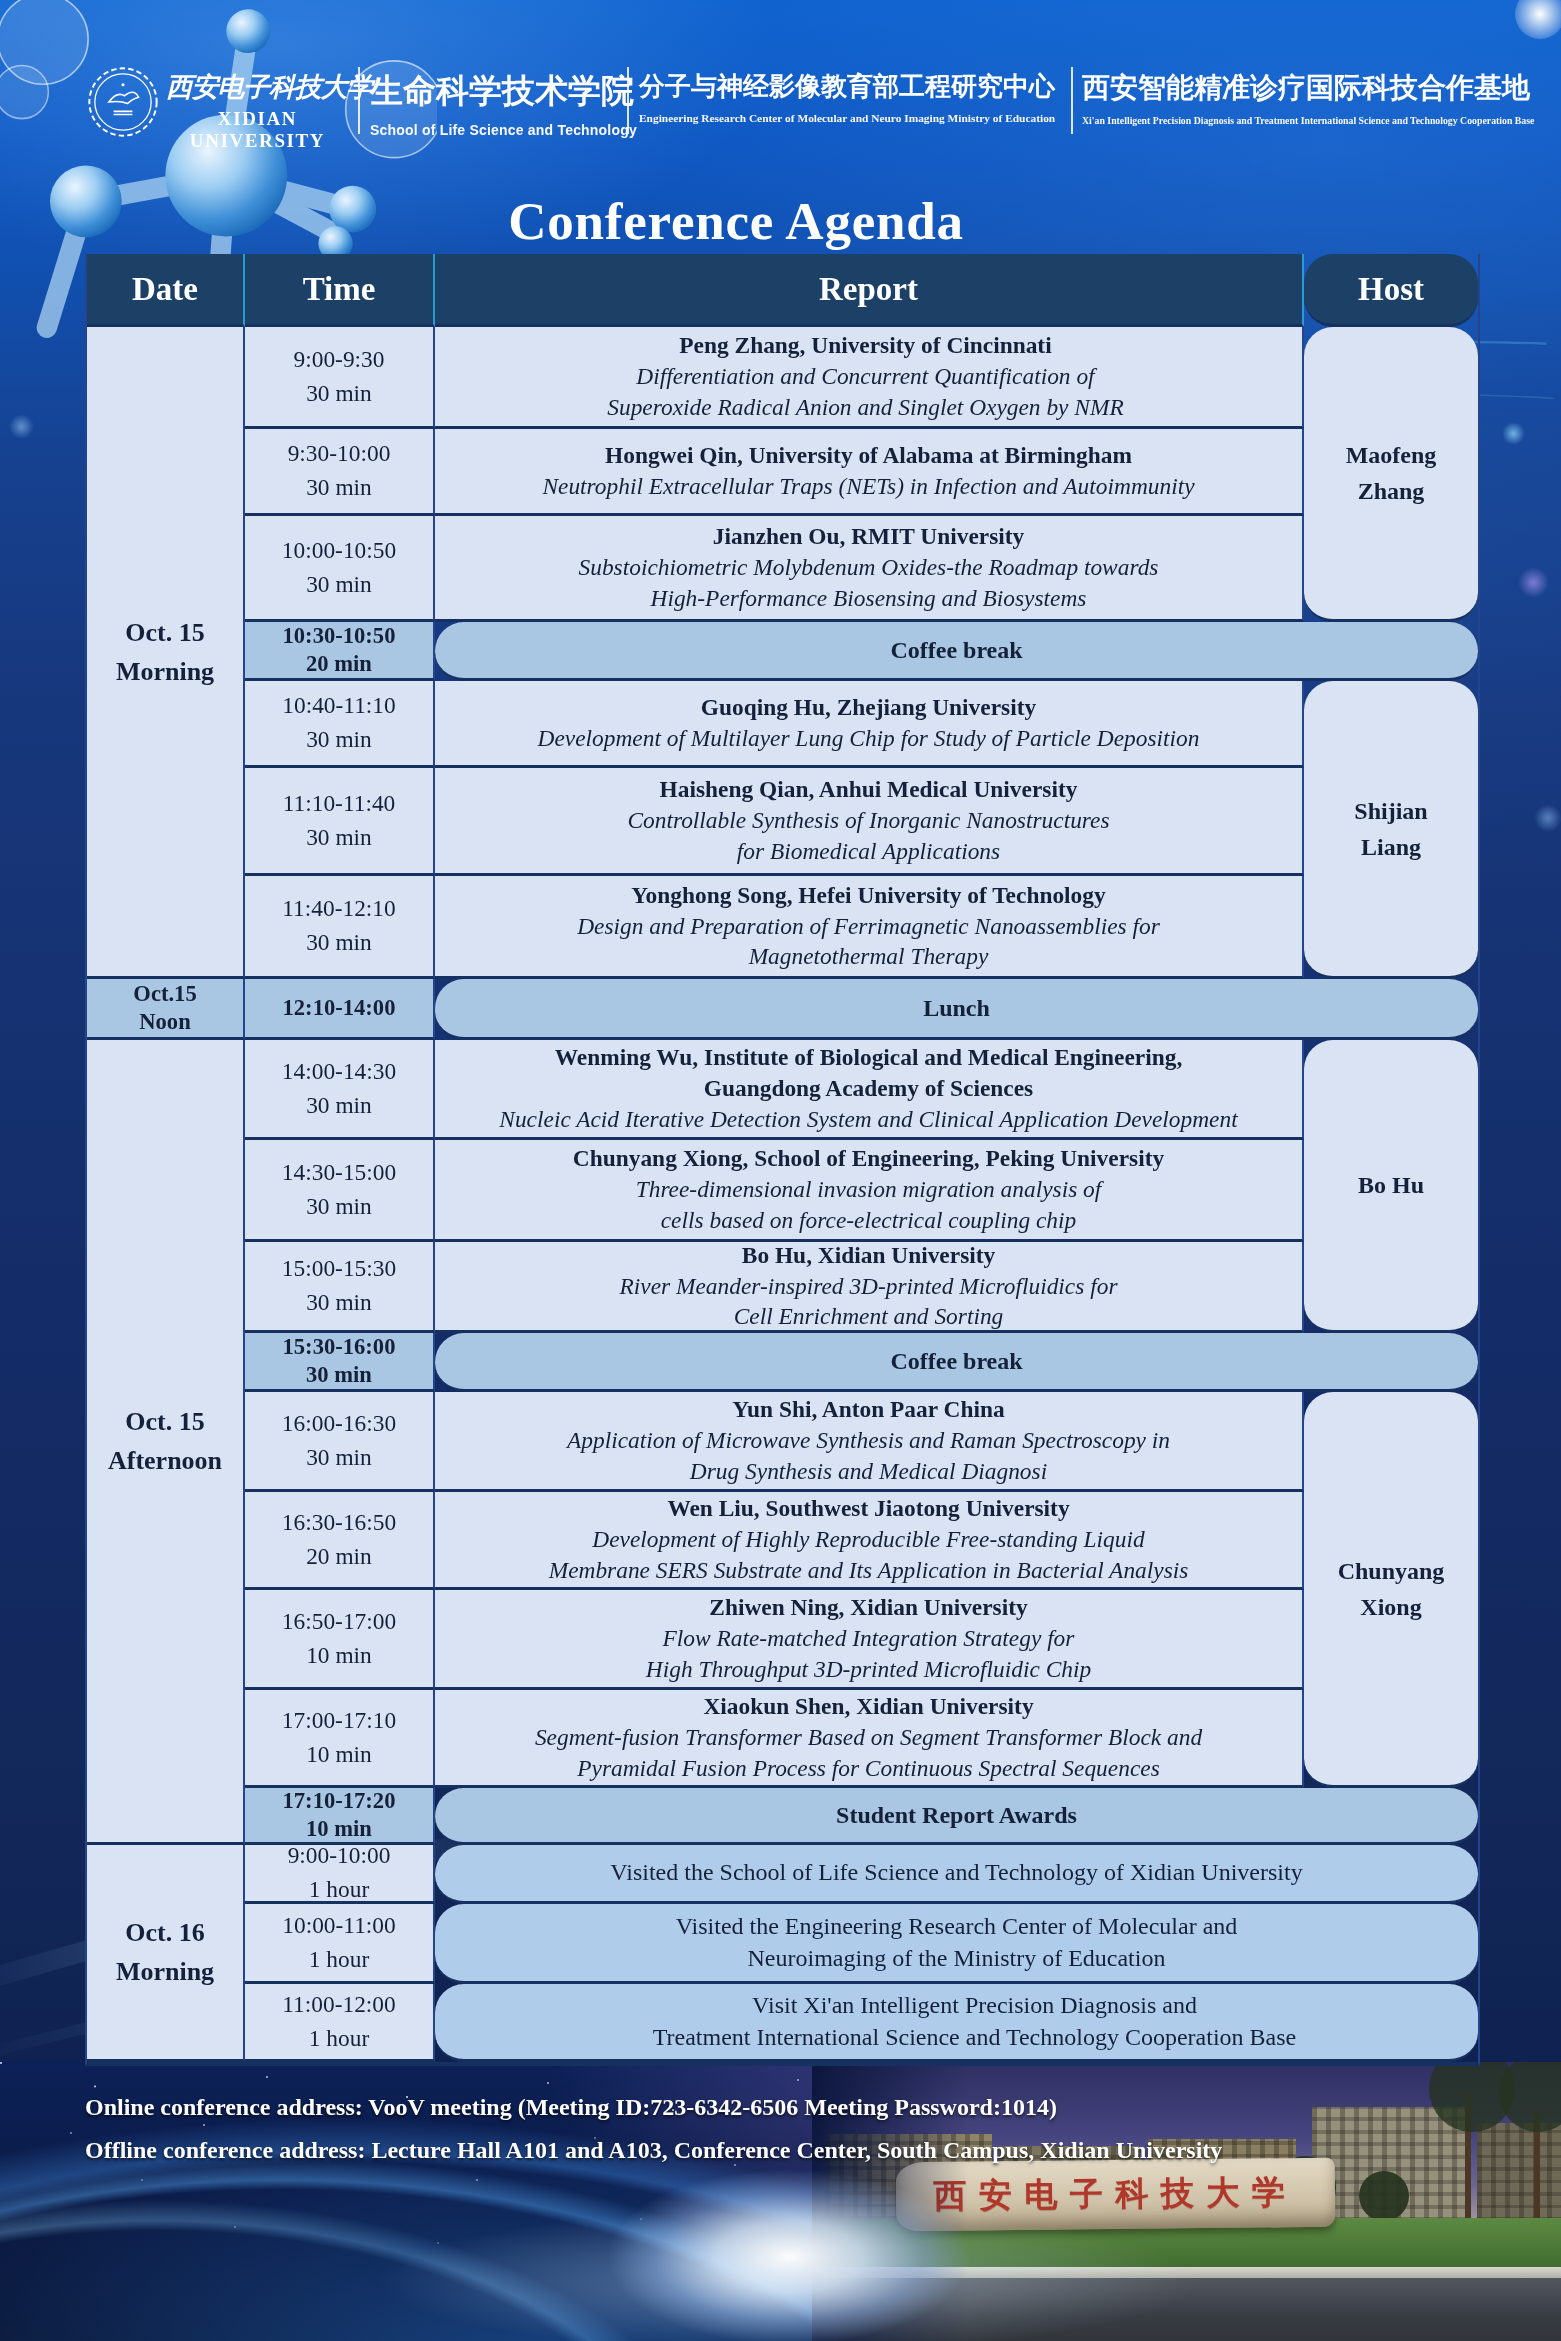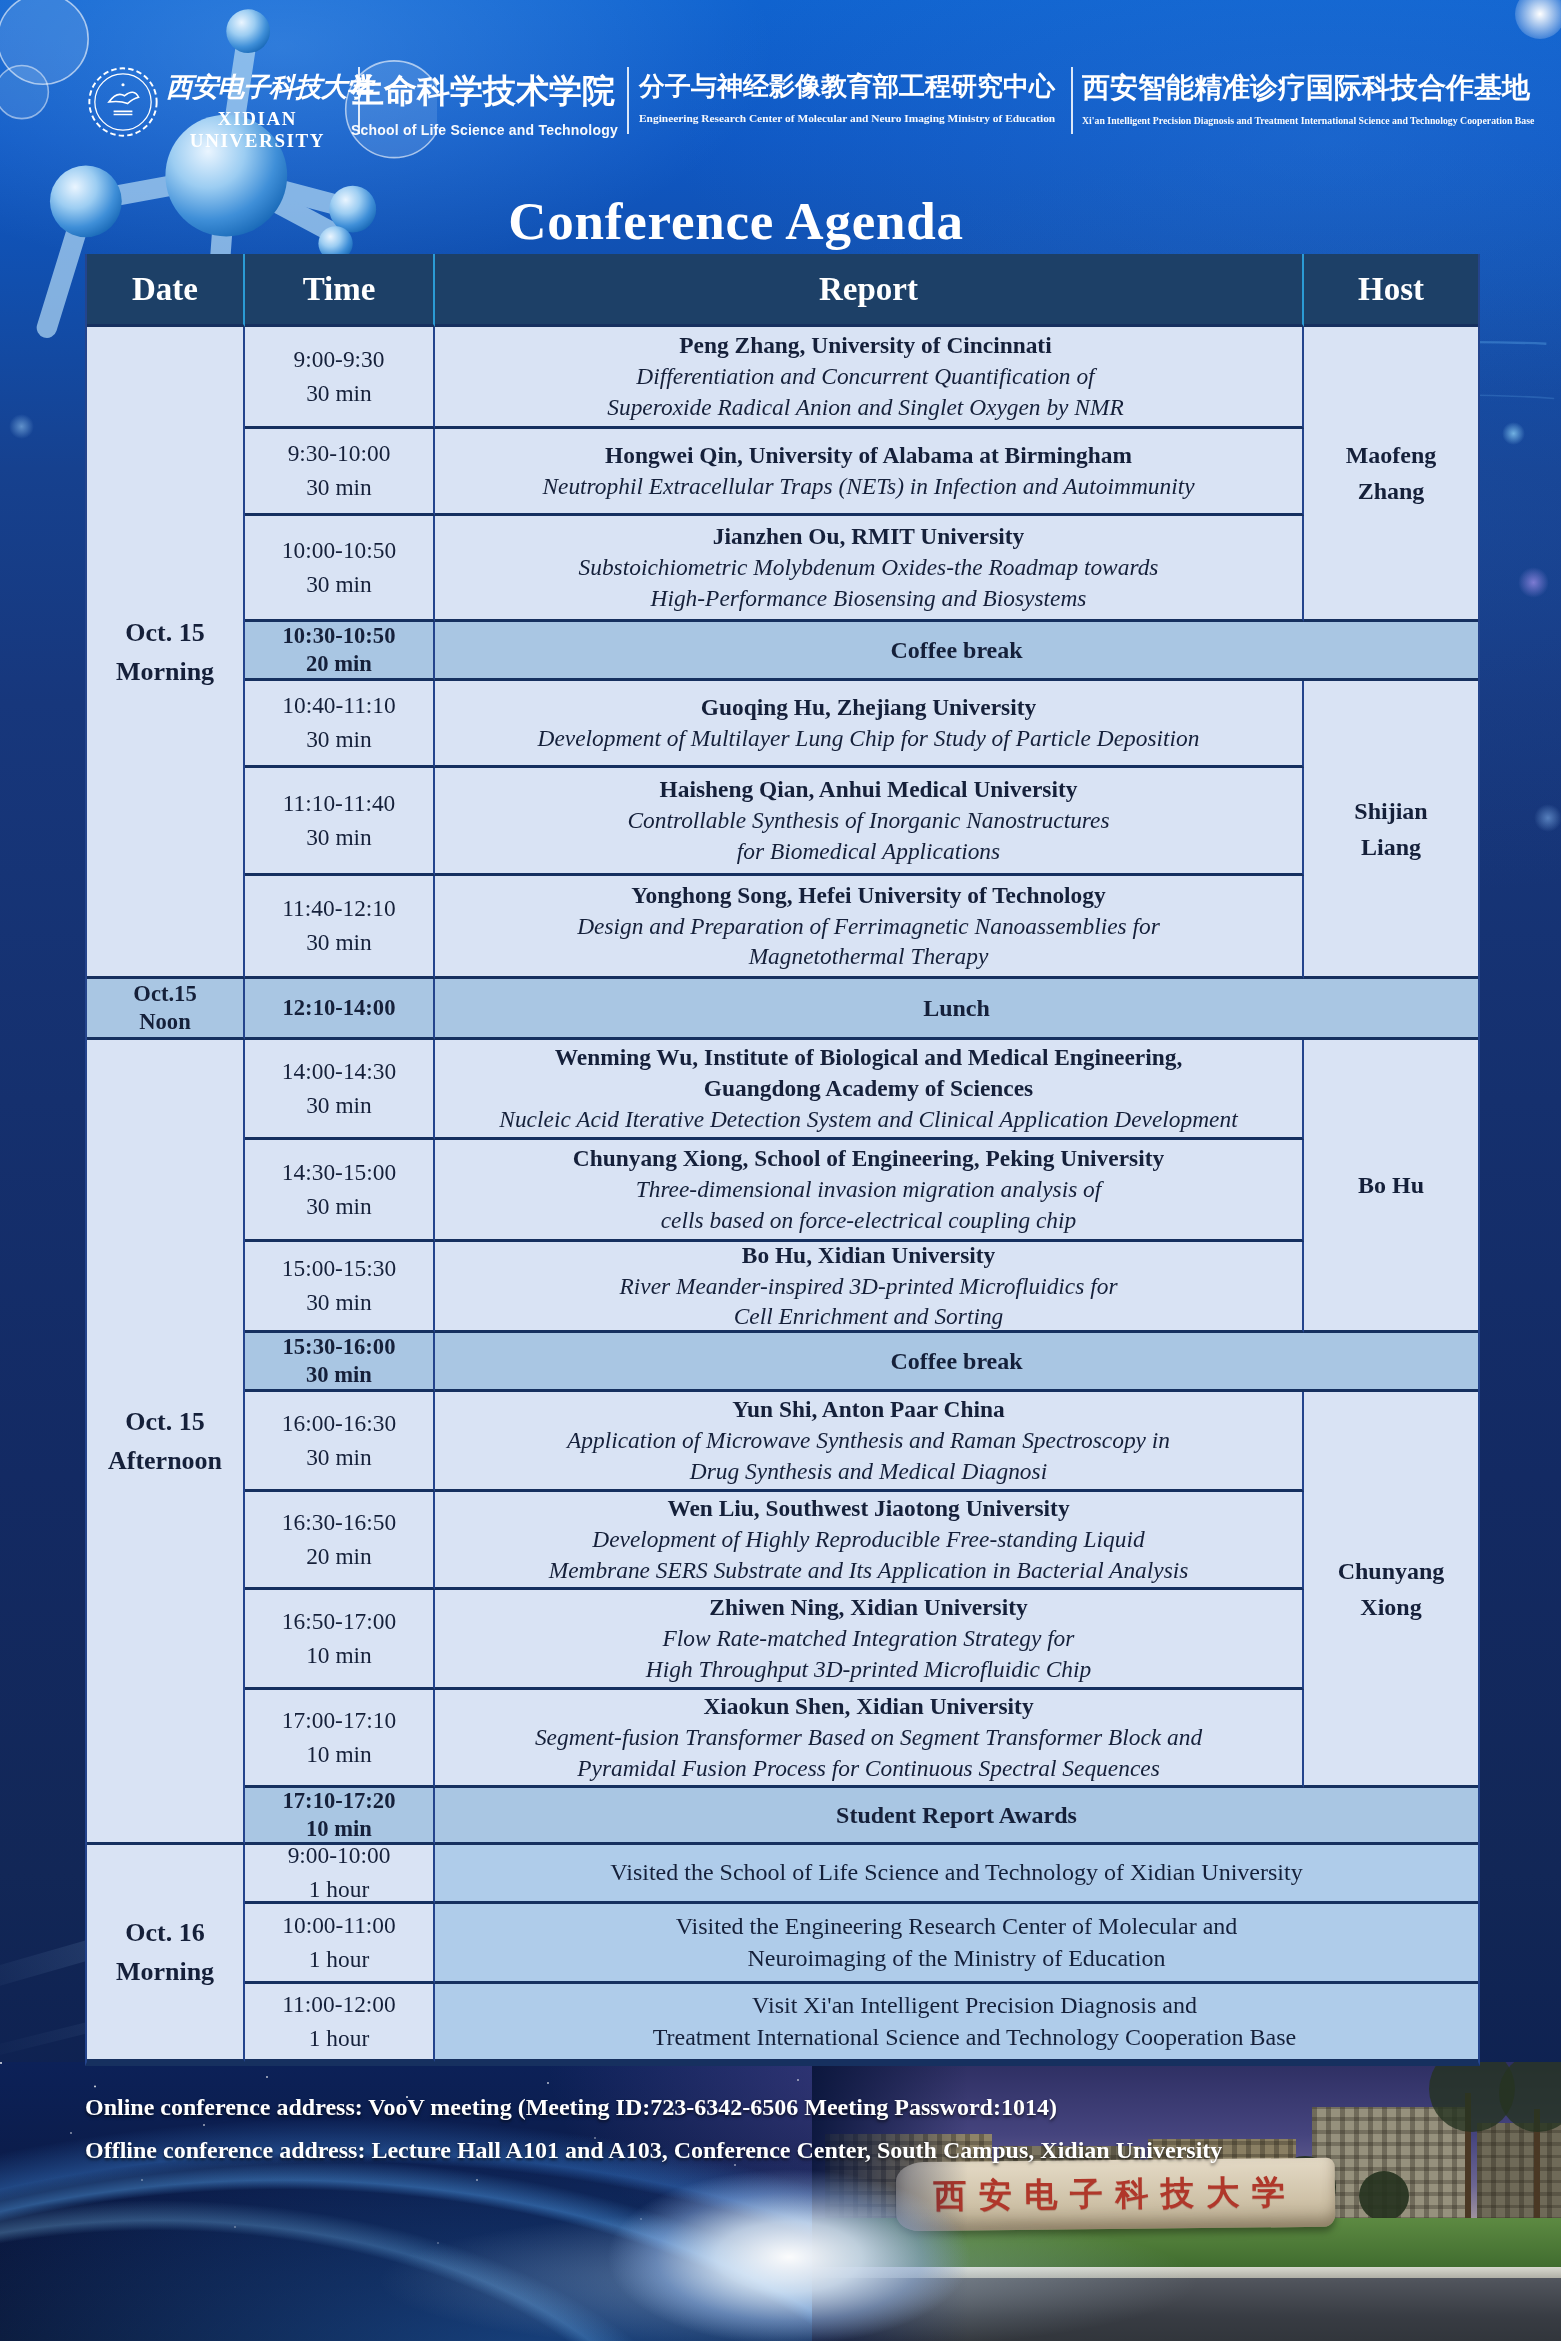--- a/index.html
+++ b/index.html
@@ -32,21 +32,21 @@
   .unit4 .zh{font-size:28px;}
   .unit4 .en{font-size:9.8px;font-weight:bold;}
   
   .pageTitle{position:absolute;left:0;top:155px;width:1472px;text-align:center;color:#fff;font-size:53px;font-weight:bold;letter-spacing:0.8px;}
   
   .agenda{position:absolute;left:85px;top:254px;width:1391px;display:grid;
     grid-template-columns:158px 190px 869px 174px;
     grid-template-rows:73px 102px 87px 106px 59px 87px 108px 103px 61px 100px 102px 91px 59px 100px 98px 100px 98px 57px 59px 80px 78px;
     border-left:2.3px solid #24448c;border-right:2.3px solid #24448c;border-bottom:4.7px solid #16305f;z-index:5;}
   .c{border-right:2.3px solid #24448c;border-bottom:3.9px solid #16305f;display:flex;flex-direction:column;align-items:center;justify-content:center;text-align:center;color:#15203a;background:#d9e3f4;overflow:hidden;}
-  .c.lastcol{border-right:none;}
+  .c.lastcol{border-right:none;border-radius:29px;}
   .c.h{background:#1d4067;color:#fff;font-weight:bold;font-size:33px;border-right:2.3px solid #2b9bd5;border-bottom:3.9px solid #16305f;}
   .c.h.lastcol{border-right:none;}
   .t{font-size:23.4px;line-height:1.45;white-space:pre-line;}
   .t.band,.c.band{background:#a9c6e3;font-weight:bold;line-height:1.24;font-size:22.6px;}
   .rep{padding:3.1px 14px;}
   .spk{font-weight:bold;font-size:23.4px;line-height:1.32;white-space:pre-line;}
   .ttl{font-style:italic;font-size:23.4px;line-height:1.32;white-space:pre-line;}
   .bandlabel{background:#a9c6e3;font-weight:bold;font-size:24px;}
   .visit{background:#afccea;font-size:24px;line-height:1.3;white-space:pre-line;}
   .date{font-weight:bold;font-size:26px;line-height:1.5;white-space:pre-line;}
@@ -146,21 +146,21 @@
         <circle cx="46" cy="46" r="36" fill="none" stroke="#fff" stroke-width="1.6"></circle>
         <path d="M28 46 q10 -14 20 -8 q12 -10 18 2 q-8 2 -14 8 q-10 -4 -24 -2 Z" fill="none" stroke="#fff" stroke-width="2"></path>
         <path d="M34 58 h24 M34 62 h24" stroke="#fff" stroke-width="2"></path>
         <circle cx="46" cy="24" r="2" fill="#fff"></circle>
       </svg>
     </span>
     <div class="callig">西安电子科技大学</div>
     <div class="univEn">XIDIAN UNIVERSITY</div>
 
     <div class="bdiv" style="left:358px;"></div>
-    <div class="unit unit2" style="left:351px;">
+    <div class="unit unit2" style="left:370px;">
       <div class="zh">生命科学技术学院</div>
       <div class="en">School of Life Science and Technology</div>
     </div>
     <div class="bdiv" style="left:627px;"></div>
     <div class="unit unit3" style="left:639px;">
       <div class="zh">分子与神经影像教育部工程研究中心</div>
       <div class="en">Engineering Research Center of Molecular and Neuro Imaging Ministry of Education</div>
     </div>
     <div class="bdiv" style="left:1071px;"></div>
     <div class="unit unit4" style="left:1082px;">

